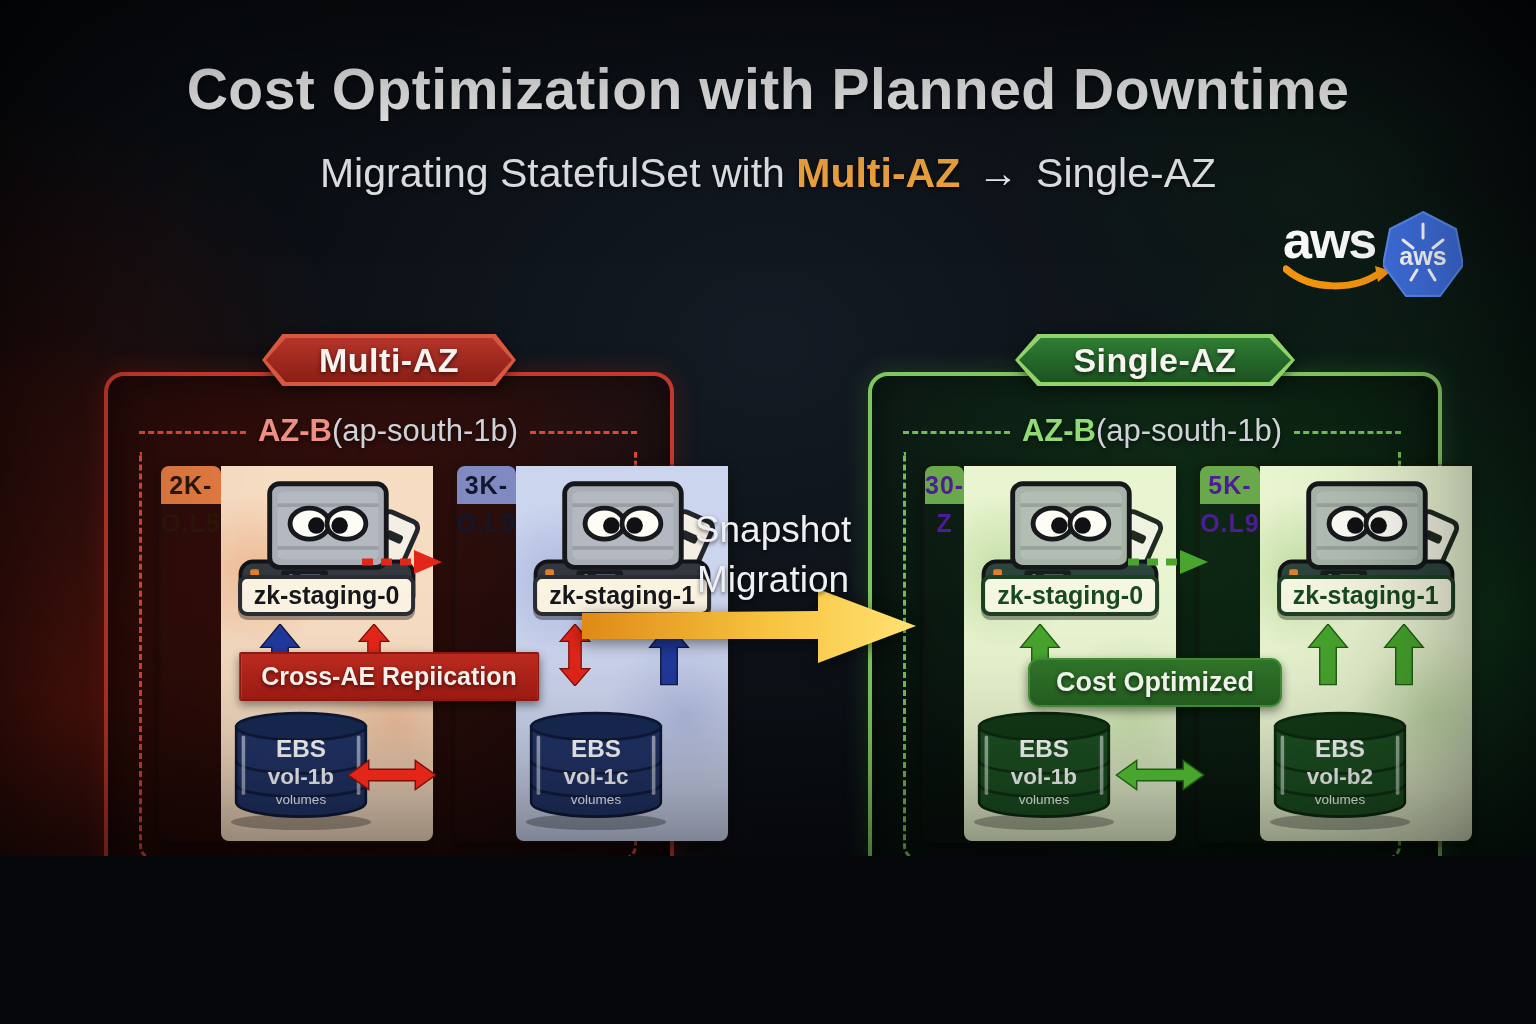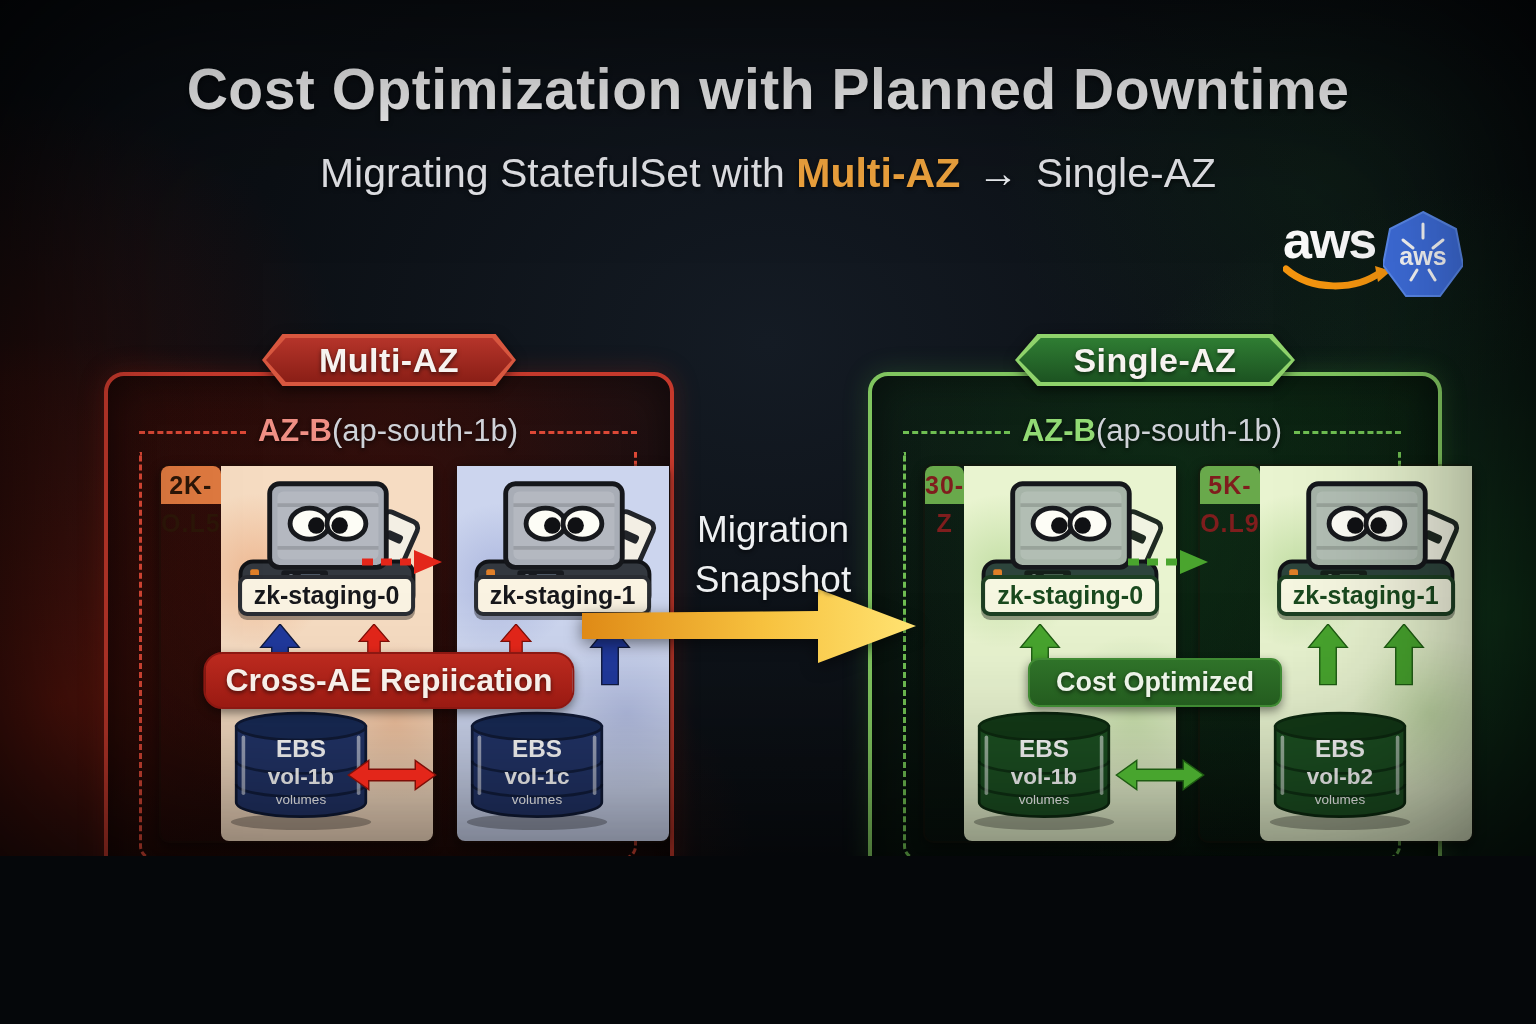--- a/index.html
+++ b/index.html
@@ -78,21 +78,21 @@
   .card-body{flex:1;position:relative;display:flex;flex-direction:column;
     padding:4px 4px 10px;border-radius:0 0 8px 8px;}
   .card-orange .card-header{background:#e07a40;color:#2c1608;}
   .card-orange .card-body{background:
      radial-gradient(circle at 16% 28%, rgba(226,125,66,.35), transparent 24%),
      radial-gradient(circle at 82% 68%, rgba(226,125,66,.28), transparent 26%),#f6dcc2;}
   .card-blue .card-header{background:#8089c0;color:#10182e;}
   .card-blue .card-body{background:
      radial-gradient(circle at 20% 30%, rgba(108,122,190,.32), transparent 24%),
      radial-gradient(circle at 80% 66%, rgba(108,122,190,.26), transparent 26%),#ccd5ee;}
-  .card-green .card-header{background:#69a94b;color:#7f1d1d;}
+  .card-green .card-header{background:#69a94b;color:#4c1d95;}
   .card-green .card-body{background:
      radial-gradient(circle at 18% 28%, rgba(118,178,78,.32), transparent 24%),
      radial-gradient(circle at 80% 66%, rgba(118,178,78,.26), transparent 26%),#e9f4d0;}
 
   
   .pod{position:relative;width:100%;height:150px;display:flex;justify-content:center;}
   .pod-svg{width:204px;height:150px;}
   .pod-svg .shell{fill:var(--pod-shell);stroke:#15171b;stroke-width:5;}
   .pod-svg .pbase{fill:var(--pod-base);stroke:#111317;stroke-width:4;}
   .pod-label{position:absolute;left:50%;bottom:4px;transform:translateX(-50%);
@@ -106,22 +106,22 @@
   .arrow-up{width:42px;height:62px;}
   .arrow-dbl-v{width:42px;height:62px;}
   .fill-blue{fill:#20399c;stroke:#101a3e;stroke-width:2;}
   .fill-red{fill:#e3261a;stroke:#7e0f08;stroke-width:2;}
   .fill-green{fill:#48a52e;stroke:#1e5c12;stroke-width:2;}
   .pod-link{position:absolute;z-index:4;}
   .ebs-link{position:absolute;z-index:4;width:104px;height:32px;}
 
   
   .rep-badge{position:absolute;left:50%;top:276px;transform:translateX(-50%);z-index:5;
-    background:linear-gradient(180deg,#bc2a1f,#9a1a12);border:2px solid #8c1812;border-radius:19px;
-    padding:8px 20px;font-size:32px;font-weight:700;color:#f7efe9;white-space:nowrap;
+    background:linear-gradient(180deg,#bc2a1f,#9a1a12);border:2px solid #8c1812;border-radius:2px;
+    padding:8px 20px;font-size:25px;font-weight:700;color:#f7efe9;white-space:nowrap;
     box-shadow:0 4px 10px rgba(0,0,0,.45);}
   .opt-badge{position:absolute;left:50%;top:282px;transform:translateX(-50%);z-index:5;
     background:linear-gradient(180deg,#2f7329,#245c1f);border:2px solid #3f8a33;border-radius:11px;
     padding:7px 26px;font-size:27px;font-weight:700;color:#edf3e8;white-space:nowrap;
     box-shadow:0 4px 10px rgba(0,0,0,.45);}
 
   
   .ebs{margin-top:auto;width:152px;height:126px;}
   .ebs text{font-family:"Liberation Sans", sans-serif;fill:#ffffff;text-anchor:middle;font-weight:700;}
   .ebs .t1{font-size:27px;} .ebs .t2{font-size:25px;} .ebs .t3{font-size:15px;font-weight:400;}
@@ -238,20 +238,21 @@
               <rect class="cyl-hi" x="14" y="34" width="4" height="66" rx="2"></rect>
               <rect class="cyl-hi" x="142" y="34" width="4" height="66" rx="2"></rect>
               <text class="t1" x="80" y="58">EBS</text>
               <text class="t2" x="80" y="88">vol-1b</text>
               <text class="t3" x="80" y="110">volumes</text>
             </svg>
           </div>
         </div>
 
         <div class="card card-blue">
+          <div class="card-header">3K-O.L9</div>
           <div class="card-body">
             <div class="pod">
               <svg class="pod-svg" viewBox="0 0 210 150">
                 <g transform="rotate(24 172 74)">
                   <rect x="152" y="44" width="38" height="54" rx="7" fill="#f3efe4" stroke="#22252a" stroke-width="5"></rect>
                   <rect x="162" y="62" width="18" height="9" rx="3" fill="#22252a"></rect>
                 </g>
                 <rect class="pbase" x="16" y="92" width="178" height="48" rx="13" fill="#2b3560"></rect>
                 <rect class="shell" x="46" y="12" width="120" height="86" rx="10"></rect>
                 <rect x="54" y="20" width="104" height="70" rx="6" fill="rgba(255,255,255,.14)"></rect>
@@ -299,22 +300,22 @@
     </svg>
 
     <svg class="ebs-link" style="left:232px;top:383px;" viewBox="0 0 120 44">
       <polygon class="fill-red" points="0,22 28,2 28,14 92,14 92,2 120,22 92,42 92,30 28,30 28,42"></polygon>
     </svg>
 
     <div class="rep-badge tshadow">Cross-AE Repiication</div>
   </div>
 
   <div class="mig-label tshadow">
+    <div>Snapshot</div>
     <div>Migration</div>
-    <div>Snapshot</div>
   </div>
   <svg class="mig-arrow" viewBox="0 0 336 80">
     <defs>
       <linearGradient id="goldgrad" x1="0" y1="0" x2="1" y2="0">
         <stop offset="0" stop-color="#df8a16"></stop>
           <stop offset="0.55" stop-color="#f7c23f"></stop>
           <stop offset="1" stop-color="#ffe372"></stop>
       </linearGradient>
     </defs>
     <polygon points="0,27 236,25 236,3 334,40 236,77 236,53 0,53" fill="url(#goldgrad)"></polygon>

